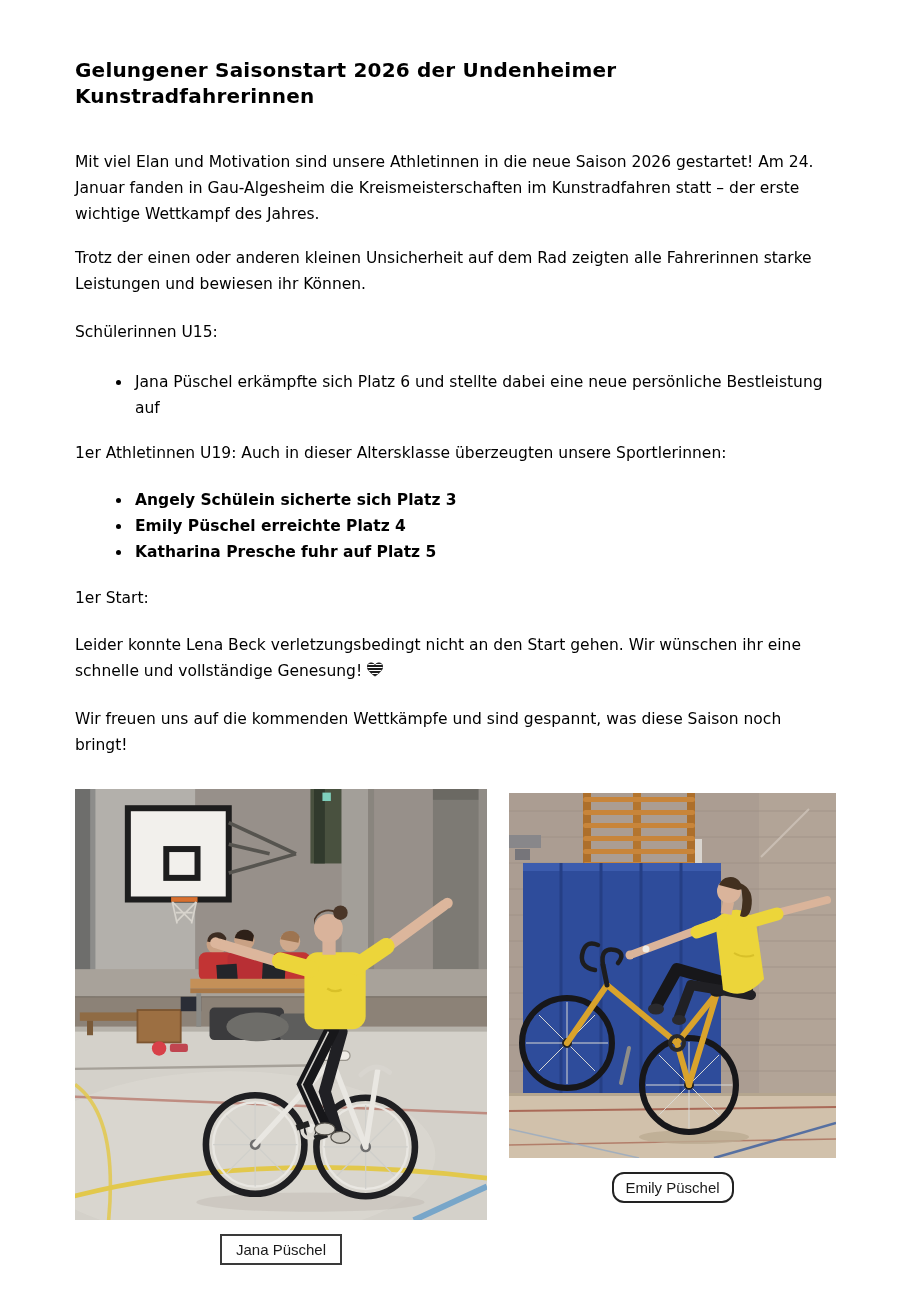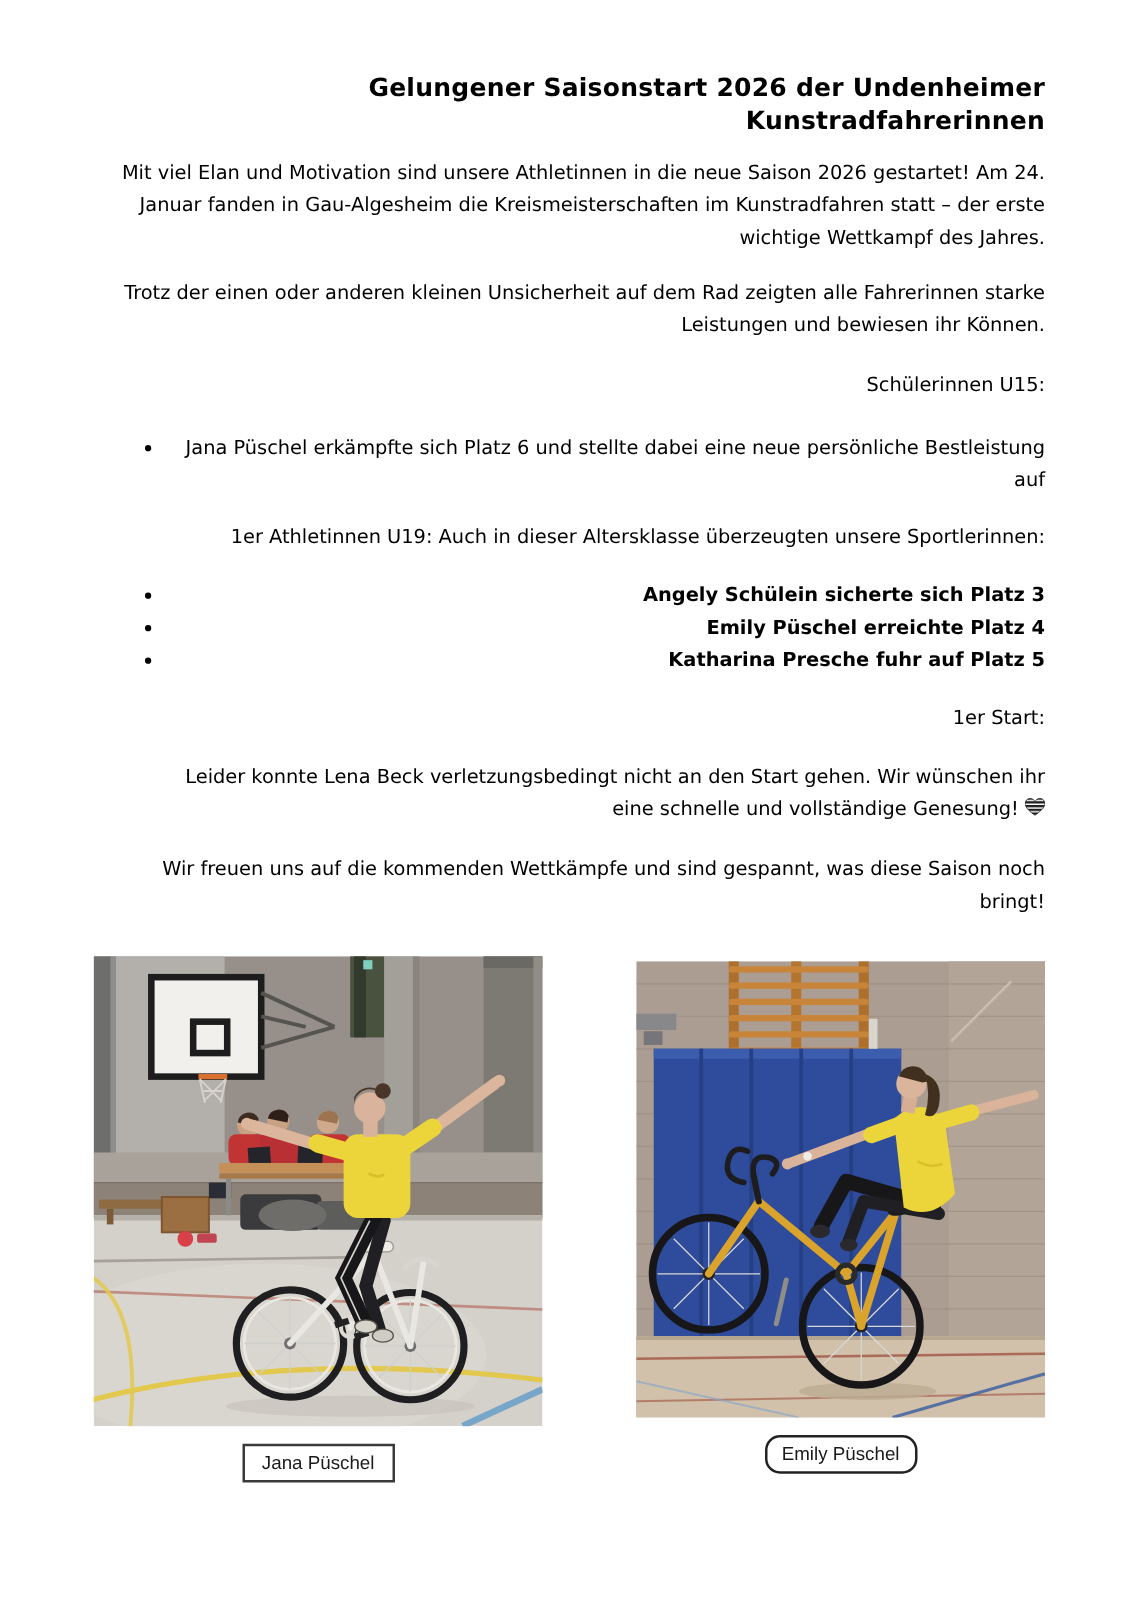--- a/index.html
+++ b/index.html
@@ -9,36 +9,35 @@
     height: 1289px;
     margin: 0 auto;
     background: #ffffff;
     box-sizing: border-box;
     padding: 57px 75px 0 75px;
     font-family: "DejaVu Sans", sans-serif;
     font-size: 15.5px;
     line-height: 26px;
     color: #000000;
     overflow: hidden;
-    text-align: right;
   }
   h1.doc-title {
     font-size: 20px;
     line-height: 26px;
     font-weight: 700;
     letter-spacing: 0.2px;
     margin: 0;
   }
   p { margin: 0; }
-  .p-intro   { margin-top: 16px; }
+  .p-intro   { margin-top: 40px; }
   .p-perf    { margin-top: 18px; }
   .h-u15     { margin-top: 22px; }
   .h-jun     { margin-top: 19px; }
   .h-frauen  { margin-top: 20px; }
-  .p-leider  { margin-top: 21px; margin-left: 48px; }
+  .p-leider  { margin-top: 21px; }
   .p-wir     { margin-top: 21px; }
   .uline {
     text-underline-offset: 4px;
     text-decoration-thickness: 1.5px;
   }
   ul.bullets {
     margin: 0;
     padding: 0 0 0 57px;
     list-style: disc outside;
   }
@@ -46,21 +45,21 @@
   ul.list-jun    { margin-top: 21px; font-weight: bold; }
   ul.list-frauen { margin-top: 22px; }
   ul.bullets li { padding-left: 3px; }
   .heart { display: inline-block; vertical-align: -1px; margin-left: 5px; }
   .figures {
     margin-top: 31px;
     display: flex;
     align-items: flex-start;
   }
   figure { margin: 0; }
-  .fig-left  { width: 359px; }
+  .fig-left  { width: 412px; }
   .fig-right { width: 327px; margin-left: auto; margin-top: 4px; }
   .photo { display: block; width: 100%; }
   .caption-box {
     width: 118px;
     height: 27px;
     margin: 14px auto 0 auto;
     border: 2px solid #3a3a3a;
     background: #ffffff;
     display: flex;
     align-items: center;

